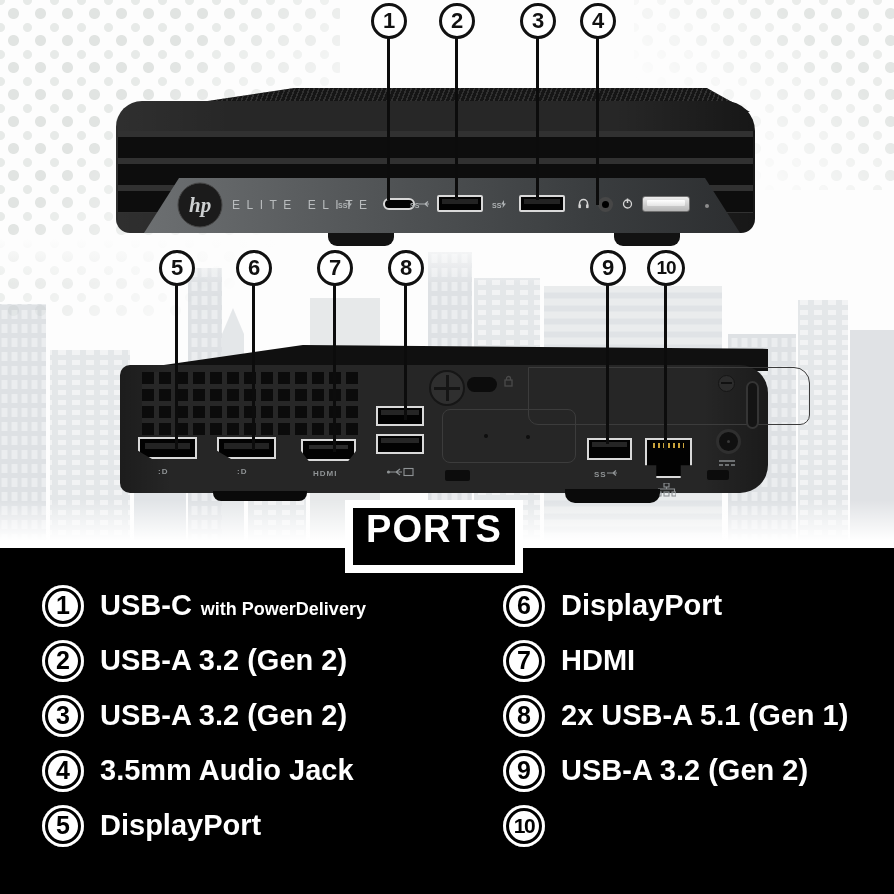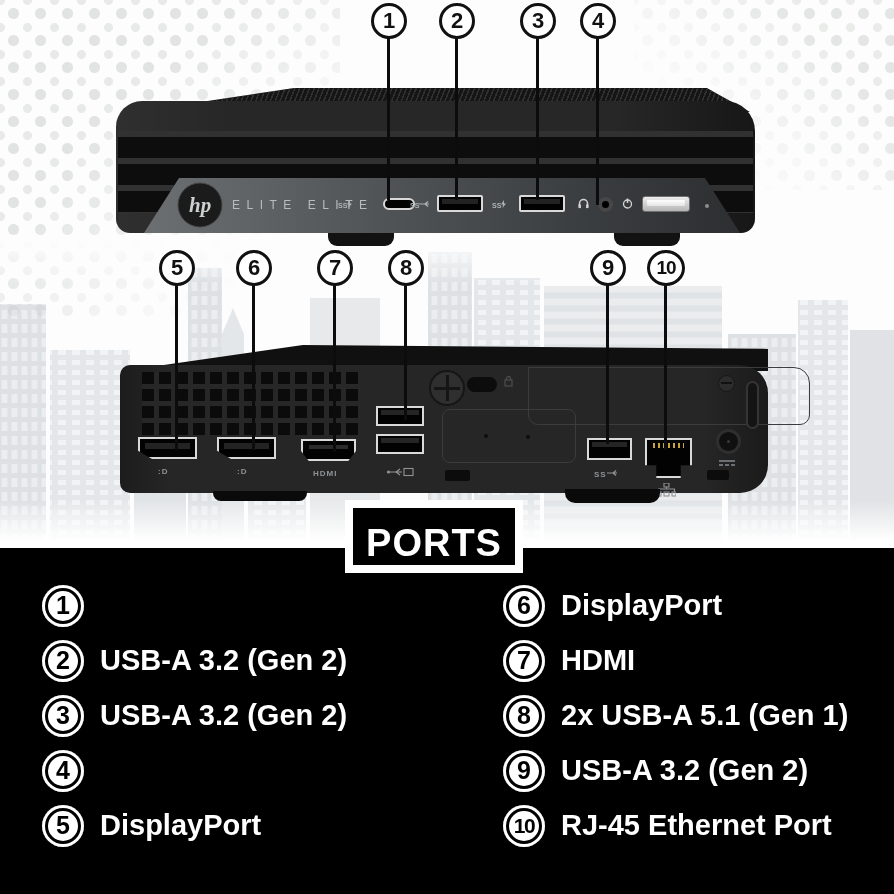--- a/index.html
+++ b/index.html
@@ -22,21 +22,21 @@
     background:linear-gradient(#fdfdfd,rgba(253,253,253,0));z-index:1;}
   .fade-bottom{position:absolute;left:0;top:500px;width:894px;height:48px;
     background:linear-gradient(rgba(253,253,253,0),#ffffff 85%);z-index:1;}
 
   
   .black-section{position:absolute;left:0;top:548px;width:894px;height:346px;background:#000;z-index:2;}
 
   
   .ports-box{position:absolute;left:345px;top:500px;width:178px;height:73px;background:#fff;
     padding:0;z-index:3;display:flex;}
-  .ports-box-inner{margin:8px;flex:1;background:#000;display:flex;align-items:flex-end;justify-content:center;}
+  .ports-box-inner{margin:8px;flex:1;background:#000;display:flex;align-items:flex-start;justify-content:center;}
   .ports-title{color:#fff;font-size:38px;font-weight:bold;letter-spacing:1px;}
 
   
   .co-line{position:absolute;width:3px;background:#0c0c0c;z-index:5;}
   .co-circle{position:absolute;width:36px;height:36px;border-radius:50%;background:#fff;border:3px solid #111;
     box-sizing:border-box;display:flex;align-items:center;justify-content:center;
     font-size:22px;font-weight:bold;color:#111;z-index:6;}
 
   
   .device{position:absolute;z-index:4;}
@@ -323,31 +323,33 @@
   <div class="black-section"></div>
   <div class="ports-box">
     <div class="ports-box-inner">
         <span class="ports-title">PORTS</span>
       </div>
   </div>
 
   <div class="legend-col" style="left:42px;top:578px;">
     <div class="legend-row">
       <div class="lcircle">1</div>
+      <div><span class="llabel">USB-C</span><span class="lsub">with PowerDelivery</span></div>
     </div>
     <div class="legend-row">
       <div class="lcircle">2</div>
       <span class="llabel">USB-A 3.2 (Gen 2)</span>
     </div>
     <div class="legend-row">
       <div class="lcircle">3</div>
       <span class="llabel">USB-A 3.2 (Gen 2)</span>
     </div>
     <div class="legend-row">
       <div class="lcircle">4</div>
+      <span class="llabel">3.5mm Audio Jack</span>
     </div>
     <div class="legend-row">
       <div class="lcircle">5</div>
       <span class="llabel">DisplayPort</span>
     </div>
   </div>
 
   <div class="legend-col" style="left:503px;top:578px;">
     <div class="legend-row">
       <div class="lcircle">6</div>
@@ -360,17 +362,16 @@
     <div class="legend-row">
       <div class="lcircle">8</div>
       <span class="llabel">2x USB-A 5.1 (Gen 1)</span>
     </div>
     <div class="legend-row">
       <div class="lcircle">9</div>
       <span class="llabel">USB-A 3.2 (Gen 2)</span>
     </div>
     <div class="legend-row">
       <div class="lcircle ten">10</div>
-      <span class="llabel">RJ-45 Ethernet Port</span>
     </div>
   </div>
 
 </div>
 
 </body></html>

